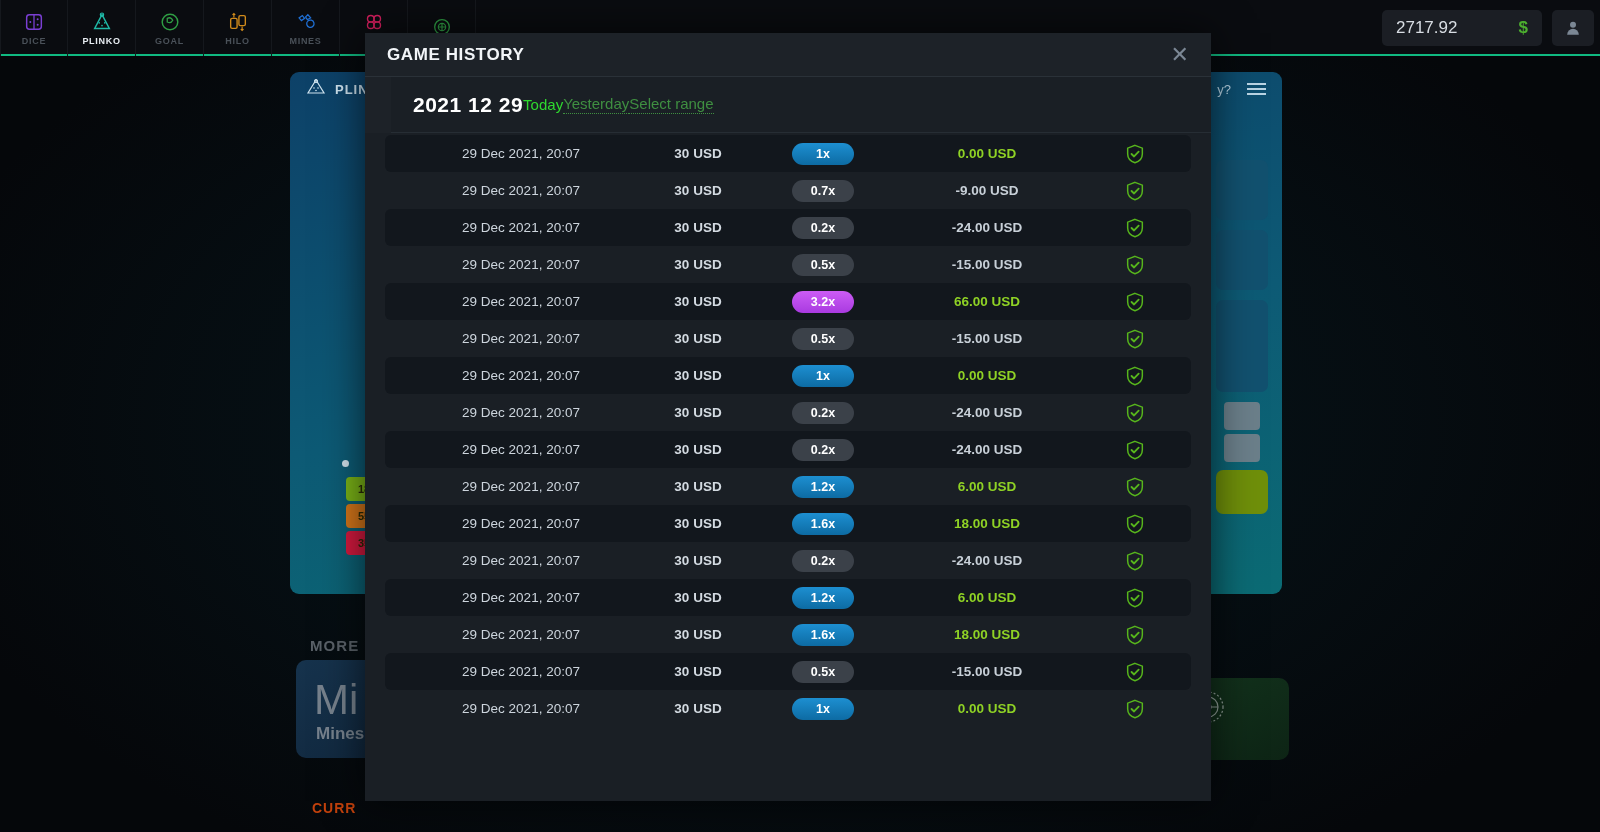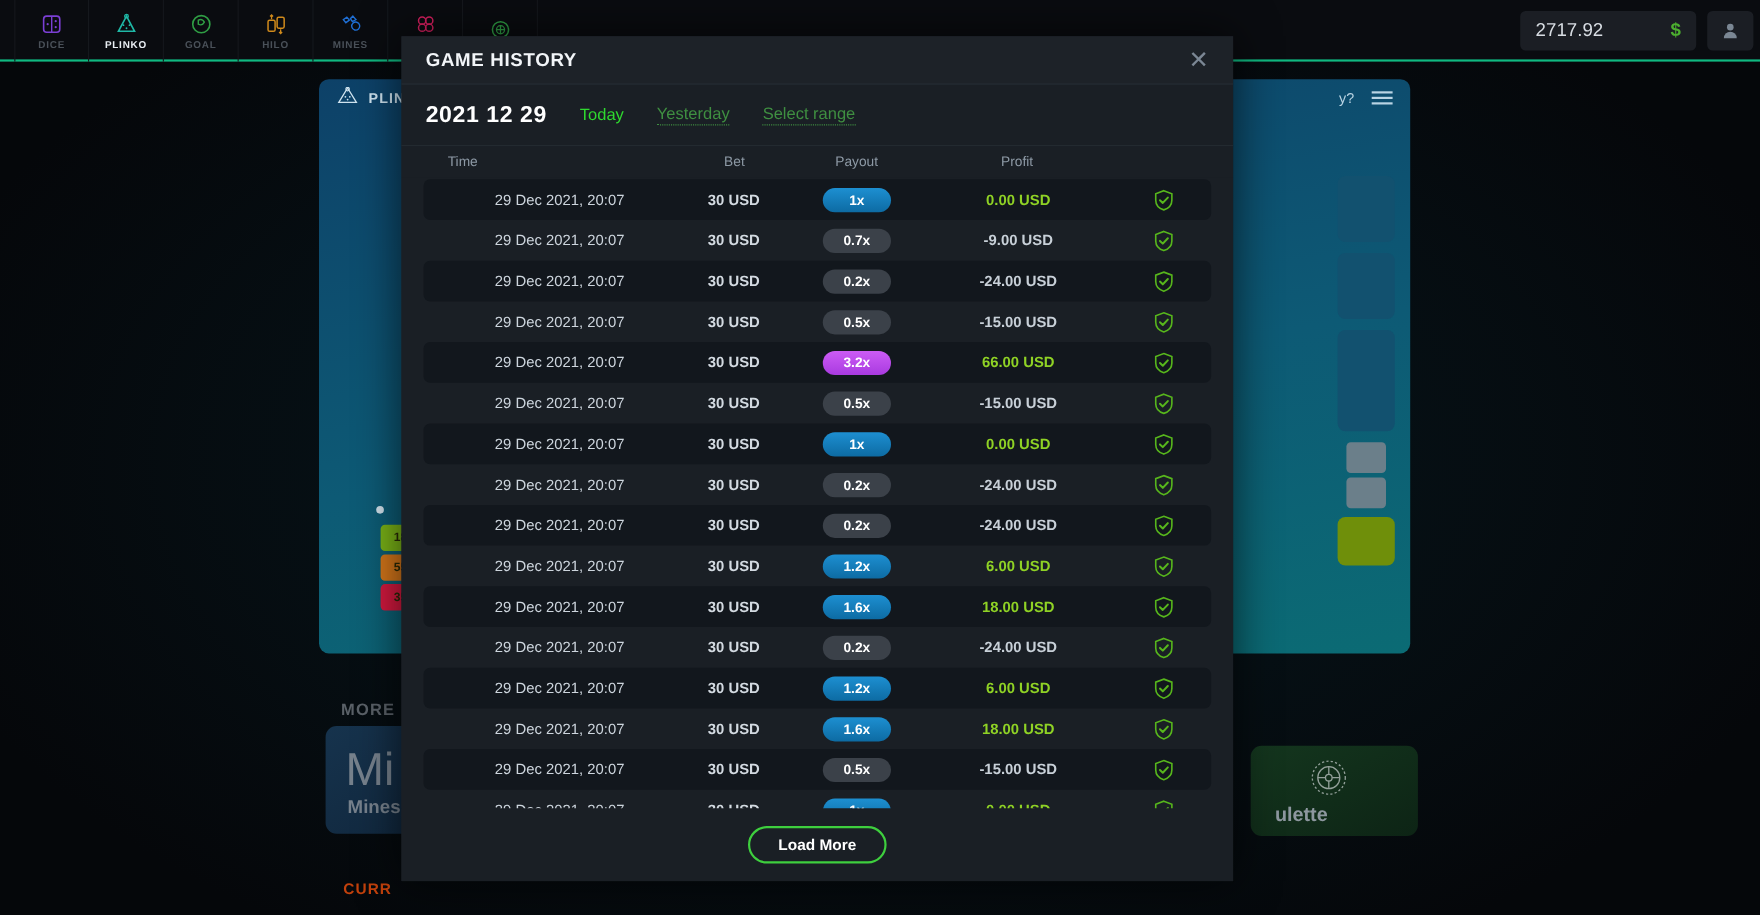--- a/index.html
+++ b/index.html
@@ -18,21 +18,21 @@
       radial-gradient(900px 520px at 790px 420px, #0a1f1c 0%, #061015 48%, #05070a 100%);
   }
 
   
   .topbar {
     position:absolute; top:0; left:0; width:1600px; height:56px;
     background:#0a0c10;
     border-bottom:2px solid #10b981;
     display:flex; align-items:stretch; z-index:5;
   }
-  .nav-items { display:flex; align-items:stretch; height:56px;margin-left:13px; }
+  .nav-items { display:flex; align-items:stretch; height:56px; }
   .nav-item {
     width:68px; display:flex; flex-direction:column;
     align-items:center; justify-content:center; gap:3px;
     border-right:1px solid #15181d; cursor:pointer;
   }
   .nav-item:first-child { border-left:1px solid #15181d; }
   .nav-ico { width:22px; height:22px; display:block; }
   .nav-lbl {
     font-size:9px; font-weight:bold; letter-spacing:.7px;
     color:#4a5159;
@@ -108,43 +108,44 @@
   .card-roul .rl { position:absolute; left:54px; top:12px; }
   .card-roul .rtxt { position:absolute; left:22px; top:52px; color:#8d979f; font-size:18px; font-weight:bold; }
   .curr-label {
     position:absolute; left:312px; top:800px;
     color:#c2410c; font-size:14px; font-weight:bold; letter-spacing:1px;
   }
 
   
   .modal {
     position:absolute; left:365px; top:33px;
-    width:756px; height:768px;
+    width:846px; height:768px;
     background:#1d2228;
     box-shadow:0 0 40px rgba(0,0,0,.65);
     z-index:20; display:flex; flex-direction:column;
   }
   .modal-head {
     height:44px; flex:0 0 44px;
     display:flex; align-items:center; padding:0 22px;
     border-bottom:1px solid #2a3138;
     background:#1d2228;
   }
   .modal-title {
     color:#f2f5f8; font-size:17px; font-weight:bold; letter-spacing:.6px;
   }
   .modal-close {
     margin-left:auto; color:#7b8794; font-size:22px;
     line-height:1; cursor:pointer; font-weight:300;
   }
   .modal-sub {
     height:56px; flex:0 0 56px;
-    display:flex; align-items:center; gap:30px;
+    display:flex; align-items:center; 
     padding:0 22px; border-bottom:1px solid #262d34;
     background:#1a1f25;
+    margin-left:26px;
   }
   .sub-date { color:#ffffff; font-size:21px; font-weight:bold; letter-spacing:.5px; }
   .sub-link { font-size:15px; cursor:pointer; }
   .sub-link.active { color:#2fd92f; }
   .sub-link.dim {
     color:#3f8f41; border-bottom:1px dotted #3f8f41; padding-bottom:1px;
   }
 
   .tbl-head {
     flex:0 0 28px; display:flex; align-items:center;
@@ -348,27 +349,20 @@
       <span class="modal-close">✕</span>
     </div>
 
     <div class="modal-sub">
       <span class="sub-date">2021 12 29</span>
       <span class="sub-link active">Today</span>
       <span class="sub-link dim">Yesterday</span>
       <span class="sub-link dim">Select range</span>
     </div>
 
-    <div class="tbl-head">
-      <span class="col-time">Time</span>
-      <span class="col-bet">Bet</span>
-      <span class="col-pay">Payout</span>
-      <span class="col-prof">Profit</span>
-      <span class="col-ver"></span>
-    </div>
 
     <div class="tbl-body" id="rows">
         <div class="trow odd">
           <span class="cell time col-time">29 Dec 2021, 20:07</span>
           <span class="cell col-bet">30 USD</span>
           <span class="col-pay"><span class="badge blue">1x</span></span>
           <span class="cell col-prof prof pos">0.00 USD</span>
           <span class="col-ver verify">
             <svg width="22" height="22" viewBox="0 0 24 24">
               <path d="M12 2.6 L20 5.6 V12 c0 5-3.6 8.2-8 9.6 C7.6 20.2 4 17 4 12 V5.6 Z" fill="none" stroke="#57b61c" stroke-width="1.6"></path>
@@ -551,17 +545,14 @@
           <span class="cell col-prof prof pos">0.00 USD</span>
           <span class="col-ver verify">
             <svg width="22" height="22" viewBox="0 0 24 24">
               <path d="M12 2.6 L20 5.6 V12 c0 5-3.6 8.2-8 9.6 C7.6 20.2 4 17 4 12 V5.6 Z" fill="none" stroke="#57b61c" stroke-width="1.6"></path>
               <path d="M8.2 12 L11 14.7 L16 9.4" fill="none" stroke="#57b61c" stroke-width="2" stroke-linecap="round" stroke-linejoin="round"></path>
             </svg>
           </span>
         </div>
       </div>
 
-    <div class="tbl-foot">
-      <button class="load-more">Load More</button>
-    </div>
   </div>
 </div>
 
 </body></html>

